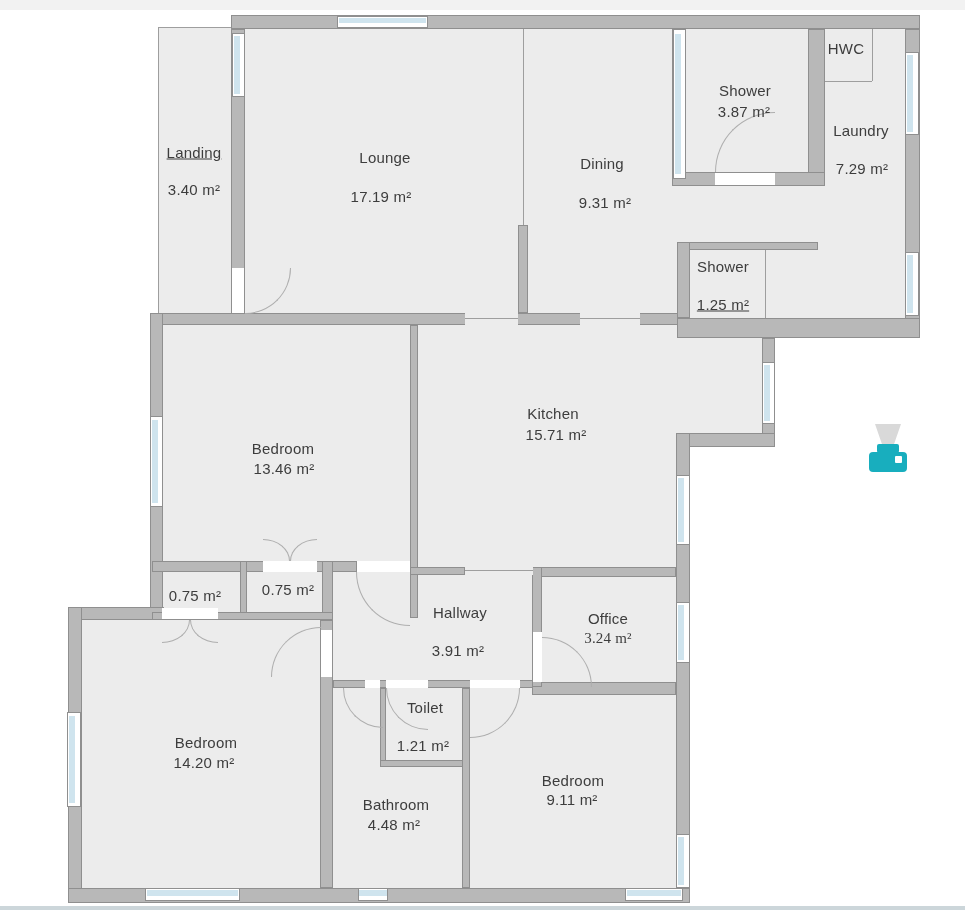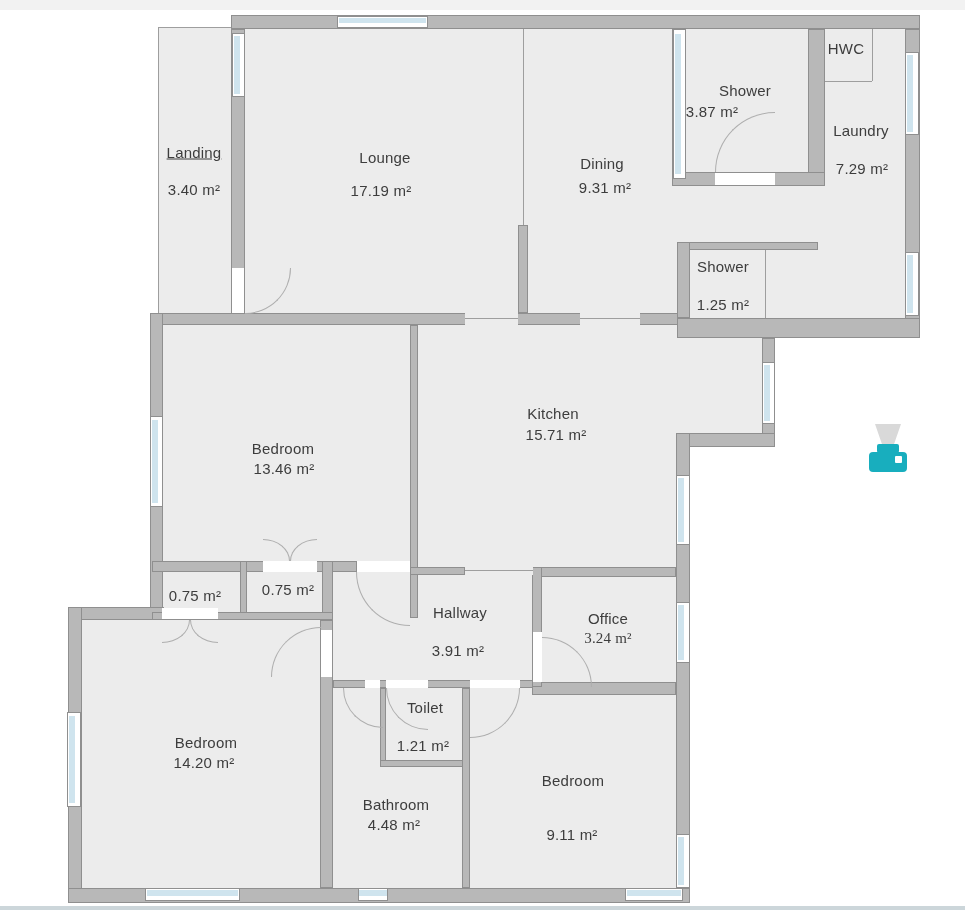--- a/index.html
+++ b/index.html
@@ -170,48 +170,48 @@
   <div class="arc arc-tr" style="left:542px;top:637px;width:50px;height:50px;"></div>
   <div class="arc arc-bl" style="left:343px;top:688px;width:40px;height:40px;"></div>
   <div class="arc arc-bl" style="left:386px;top:688px;width:42px;height:42px;"></div>
   <div class="arc arc-br" style="left:470px;top:688px;width:50px;height:50px;"></div>
   <div class="arc arc-tl" style="left:271px;top:627px;width:50px;height:50px;"></div>
 
   <div id="labels">
       <div class="lbl" style="left: 194px; top: 152px; text-decoration: underline;">Landing</div>
       <div class="lbl" style="left: 194px; top: 189px;">3.40 m²</div>
       <div class="lbl" style="left: 385px; top: 157px;">Lounge</div>
-      <div class="lbl" style="left: 381px; top: 190px;">17.19 m²</div>
+      <div class="lbl" style="left: 381px; top: 196px;">17.19 m²</div>
       <div class="lbl" style="left: 602px; top: 163px;">Dining</div>
-      <div class="lbl" style="left: 605px; top: 187px;">9.31 m²</div>
+      <div class="lbl" style="left: 605px; top: 202px;">9.31 m²</div>
       <div class="lbl" style="left: 745px; top: 90px;">Shower</div>
-      <div class="lbl" style="left: 712px; top: 111px;">3.87 m²</div>
+      <div class="lbl" style="left: 744px; top: 111px;">3.87 m²</div>
       <div class="lbl" style="left: 846px; top: 48px;">HWC</div>
       <div class="lbl" style="left: 861px; top: 130px;">Laundry</div>
       <div class="lbl" style="left: 862px; top: 168px;">7.29 m²</div>
       <div class="lbl" style="left: 723px; top: 266px;">Shower</div>
-      <div class="lbl" style="left: 723px; top: 304px;">1.25 m²</div>
+      <div class="lbl" style="left: 723px; top: 304px; text-decoration: underline;">1.25 m²</div>
       <div class="lbl" style="left: 283px; top: 448px;">Bedroom</div>
       <div class="lbl" style="left: 284px; top: 468px;">13.46 m²</div>
       <div class="lbl" style="left: 553px; top: 413px;">Kitchen</div>
       <div class="lbl" style="left: 556px; top: 434px;">15.71 m²</div>
       <div class="lbl" style="left: 195px; top: 595px;">0.75 m²</div>
       <div class="lbl" style="left: 288px; top: 589px;">0.75 m²</div>
       <div class="lbl" style="left: 460px; top: 612px;">Hallway</div>
       <div class="lbl" style="left: 458px; top: 650px;">3.91 m²</div>
       <div class="lbl" style="left: 608px; top: 618px;">Office</div>
       <div class="lbl" style="left: 608px; top: 638px; font-family: Liberation Serif, serif;">3.24 m²</div>
       <div class="lbl" style="left: 206px; top: 742px;">Bedroom</div>
       <div class="lbl" style="left: 204px; top: 762px;">14.20 m²</div>
       <div class="lbl" style="left: 425px; top: 707px;">Toilet</div>
       <div class="lbl" style="left: 423px; top: 745px;">1.21 m²</div>
       <div class="lbl" style="left: 396px; top: 804px;">Bathroom</div>
       <div class="lbl" style="left: 394px; top: 824px;">4.48 m²</div>
       <div class="lbl" style="left: 573px; top: 780px;">Bedroom</div>
-      <div class="lbl" style="left: 572px; top: 834px;">9.11 m²</div>
+      <div class="lbl" style="left: 572px; top: 799px;">9.11 m²</div>
     </div>
 
   <div class="printer">
     <div class="paper"></div>
     <div class="neck"></div>
     <div class="body"></div>
     <div class="slot"></div>
   </div>
 
   <div class="bottombar"></div>

